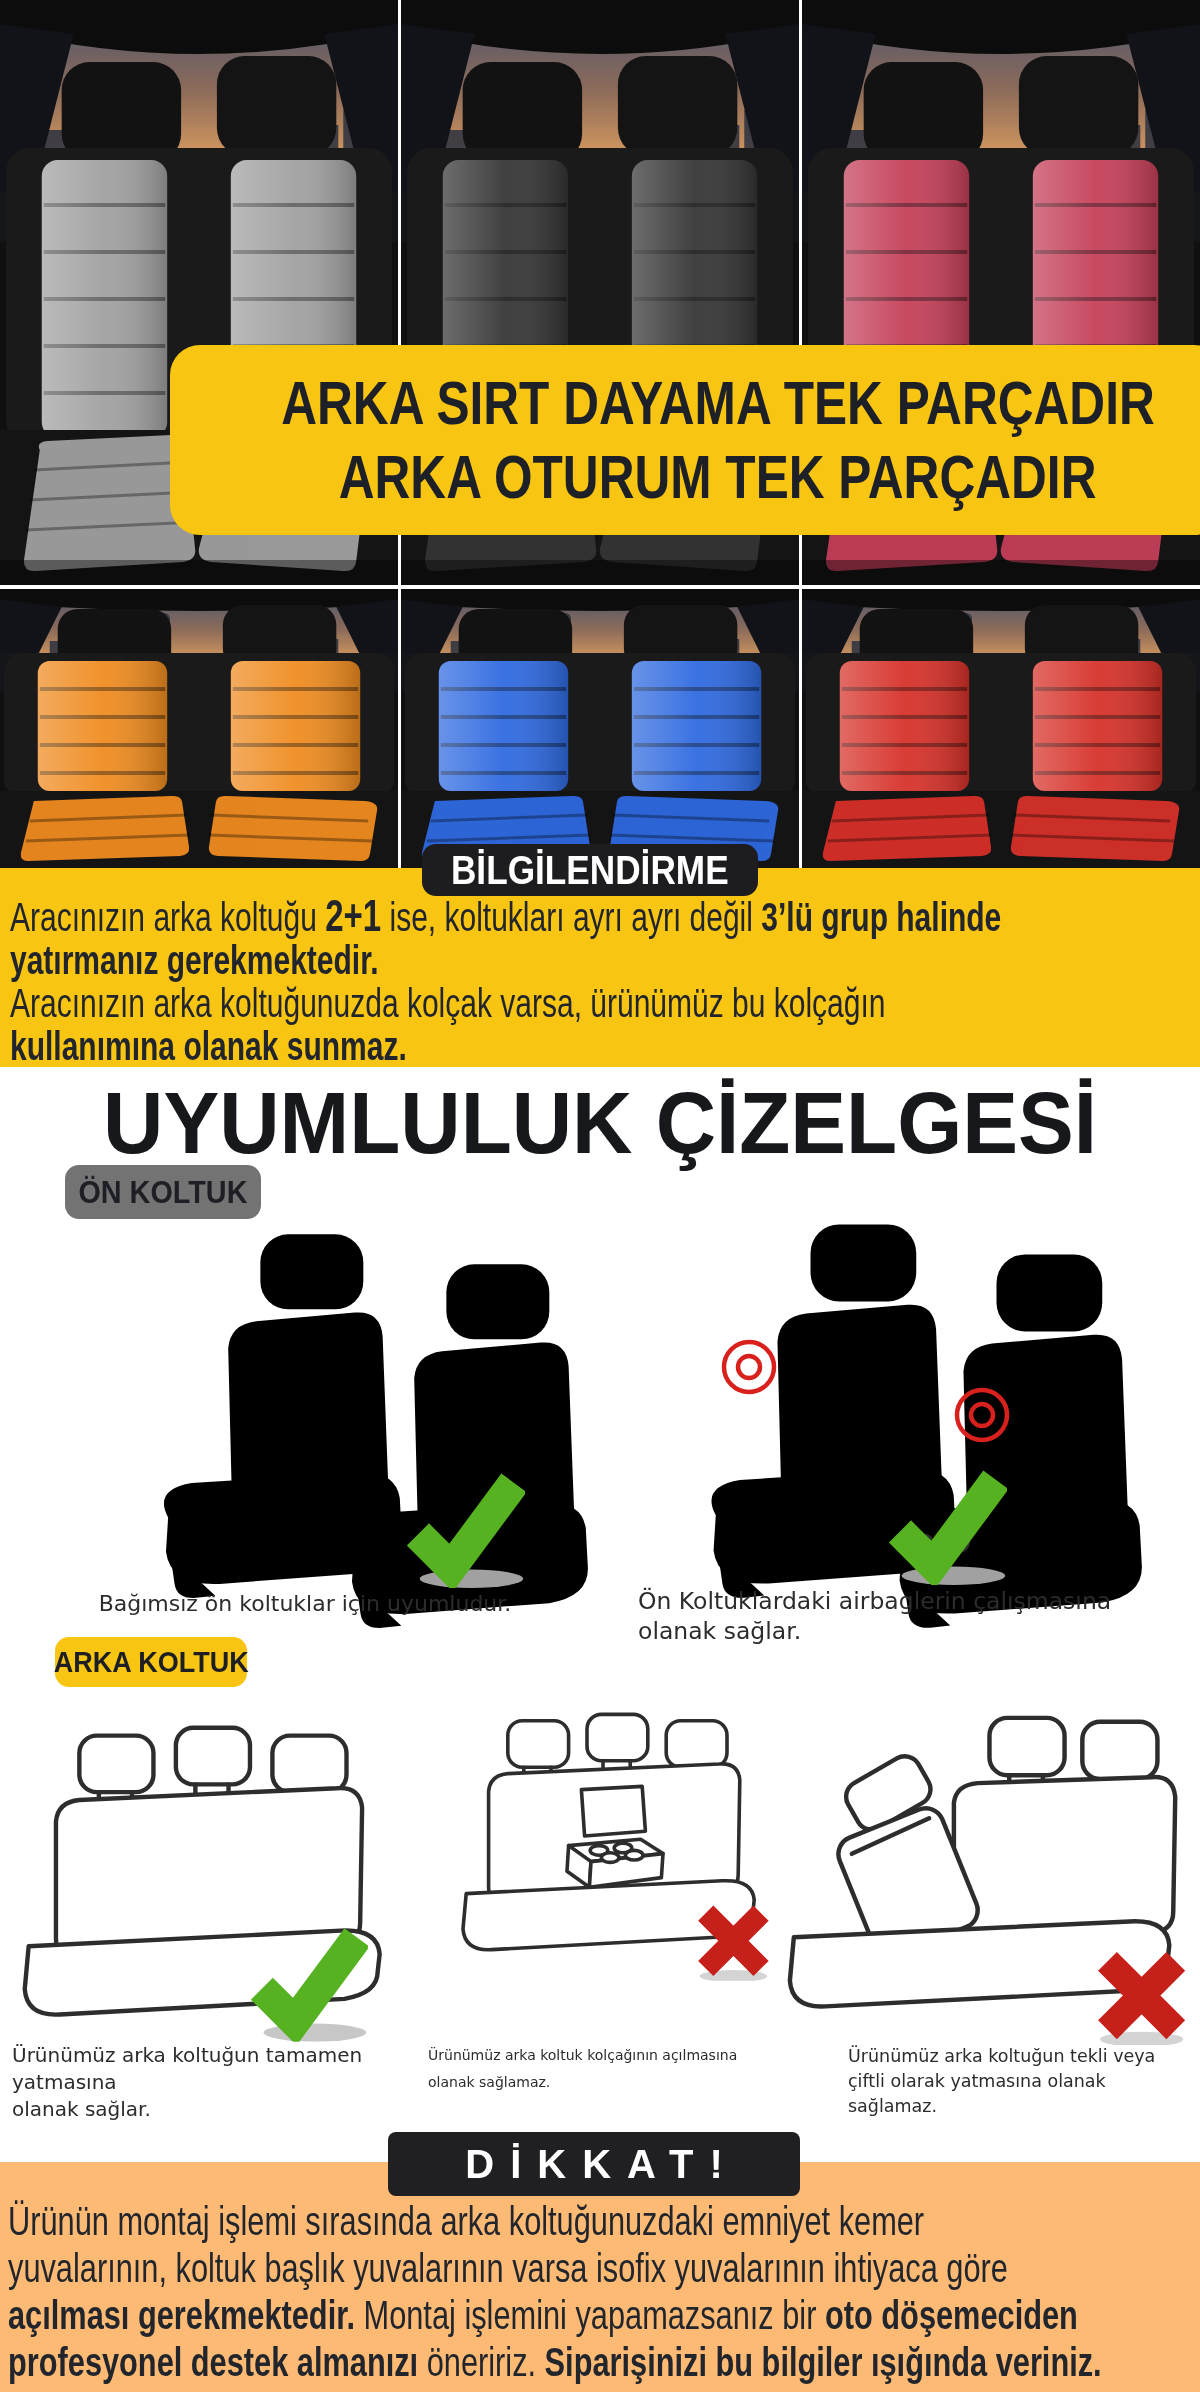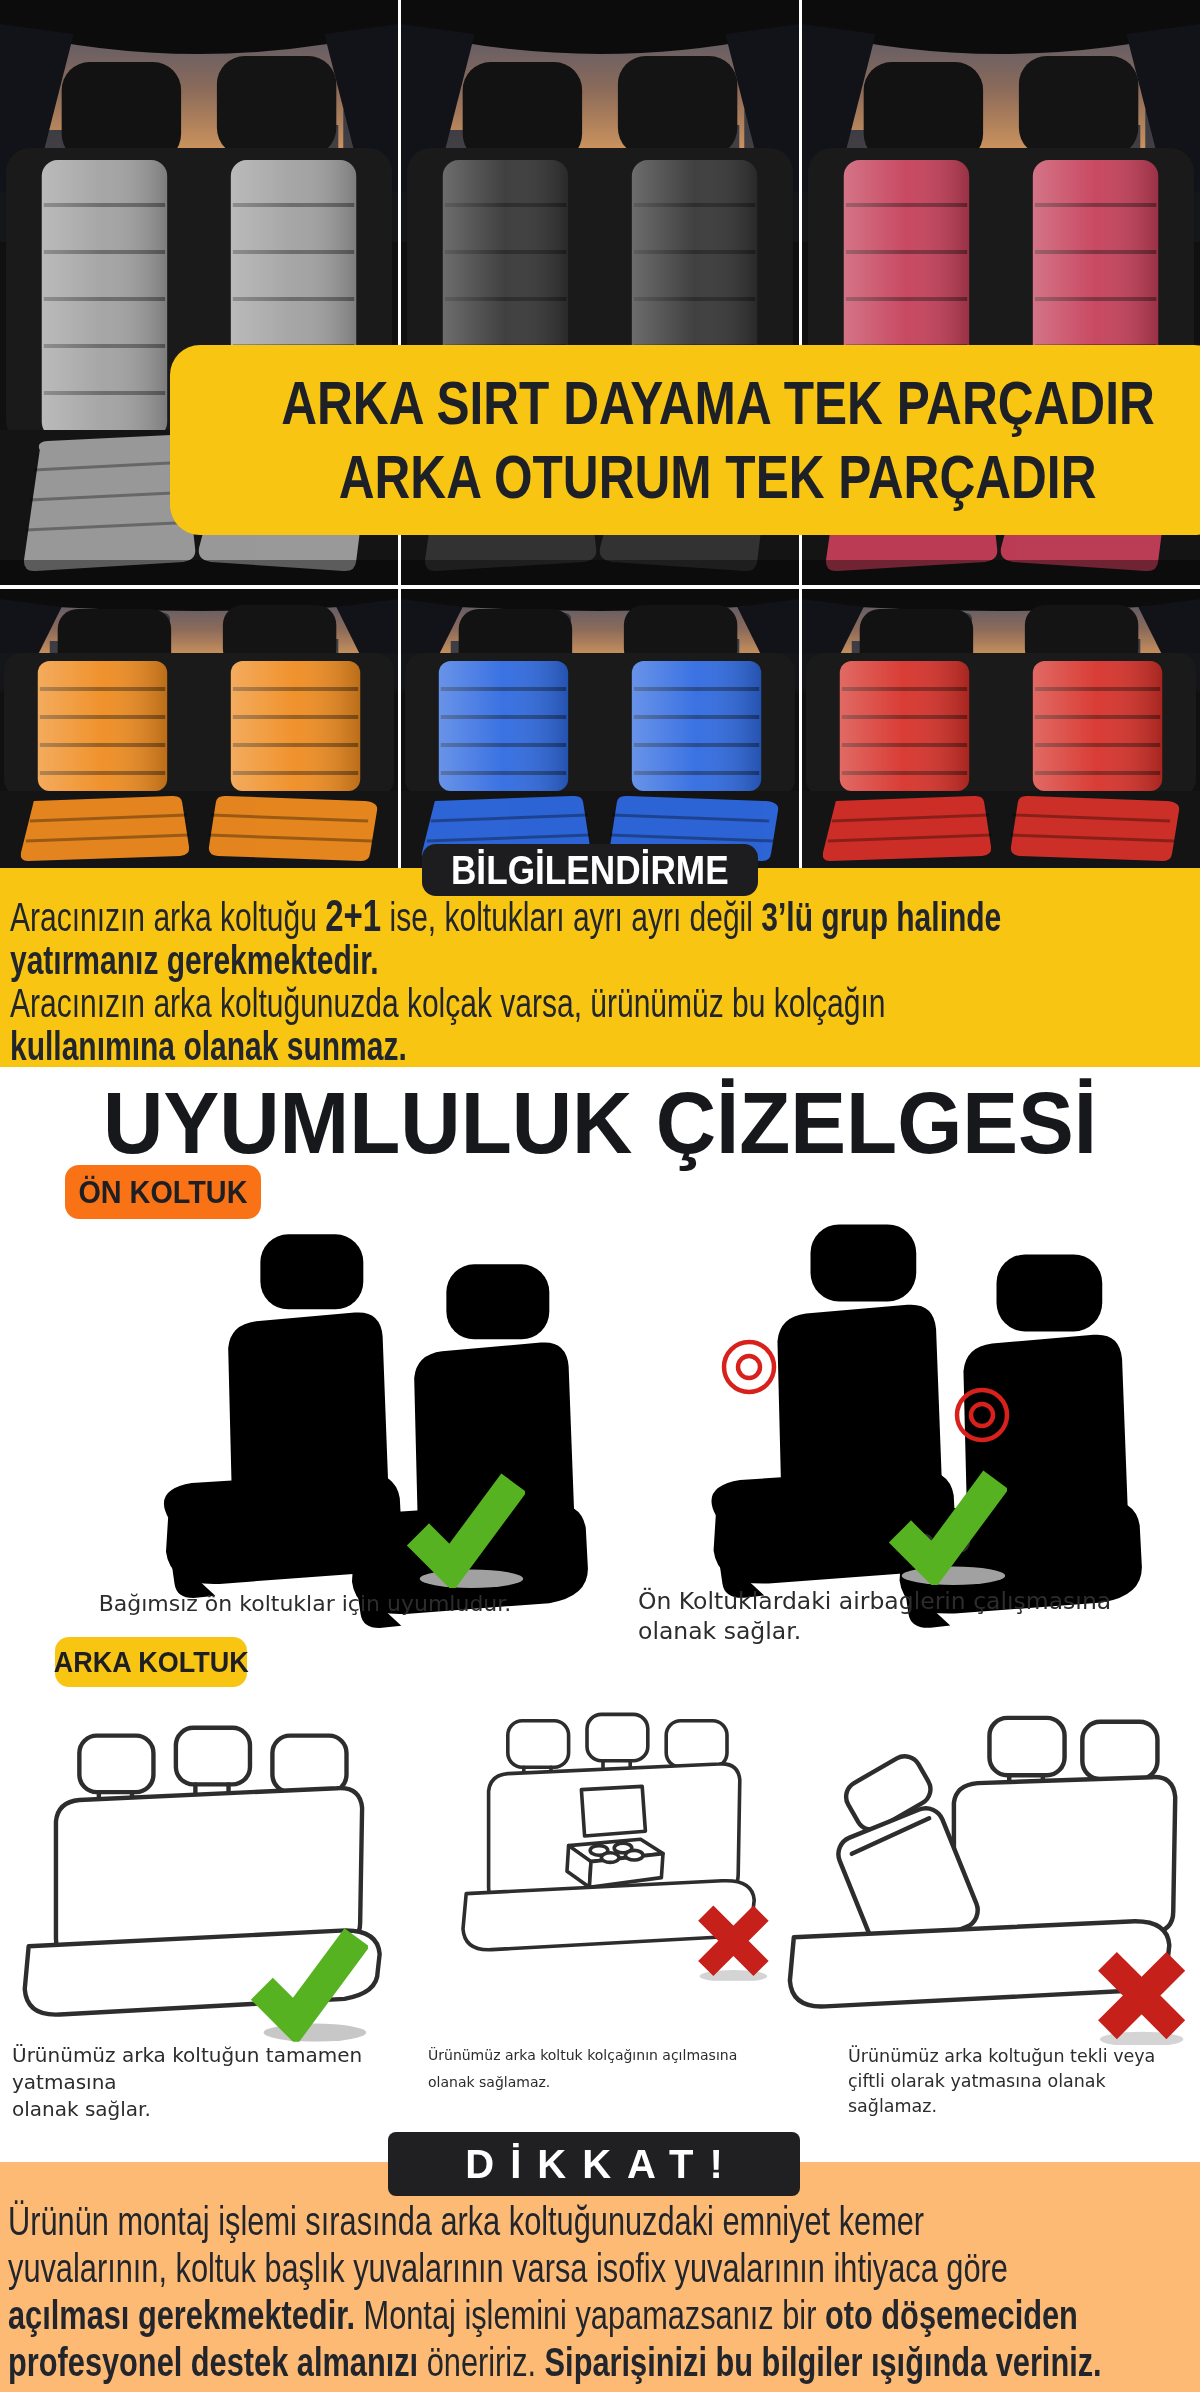--- a/index.html
+++ b/index.html
@@ -203,21 +203,21 @@
   <div style="padding:26px 0 0 10px;">
     <div class="ln"><span>Aracınızın arka koltuğu </span><b style="font-size:44px">2+1</b><span> ise, koltukları ayrı ayrı değil </span><b>3’lü grup halinde</b></div>
     <div class="ln"><b>yatırmanız gerekmektedir.</b></div>
     <div class="ln"><span>Aracınızın arka koltuğunuzda kolçak varsa, ürünümüz bu kolçağın</span></div>
     <div class="ln"><b>kullanımına olanak sunmaz.</b></div>
   </div>
 </div>
 
 <div class="title">UYUMLULUK ÇİZELGESİ</div>
 
-<div class="badge-yellow" style="left:65px;top:1165px;width:196px;height:54px;background:#f97316;">
+<div class="badge-yellow" style="left:65px;top:1165px;width:196px;height:54px;background:#737373;">
   <span class="cnd" style="font-size:32px;transform:scaleX(0.9);">ÖN KOLTUK</span>
 </div>
 
 <div class="abs" style="left:85px;top:1230px;width:460px;height:370px">
   <svg class="la" viewBox="0 0 460 370">
     <use href="#front-seat" x="-60" y="0"></use>
     <use href="#front-seat" x="126" y="30"></use>
     <use href="#mk-check" x="320" y="238" width="120" height="120"></use>
   </svg>
 </div>

